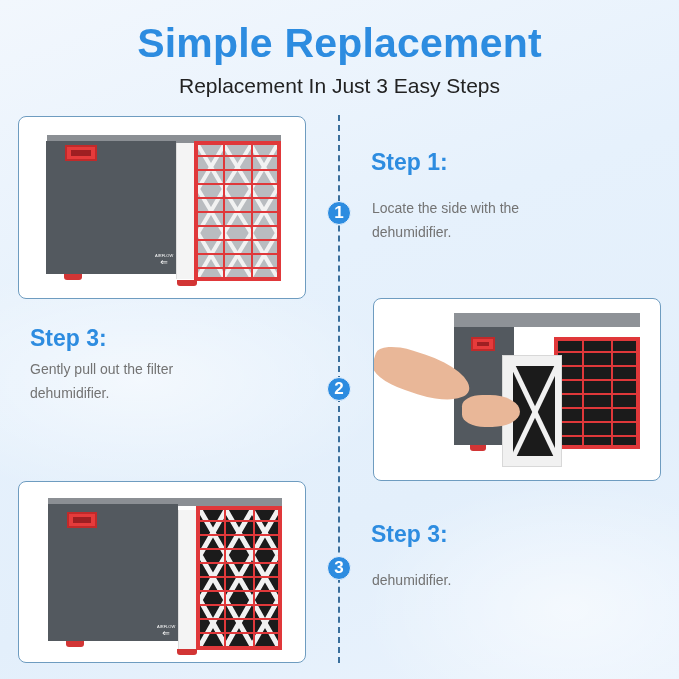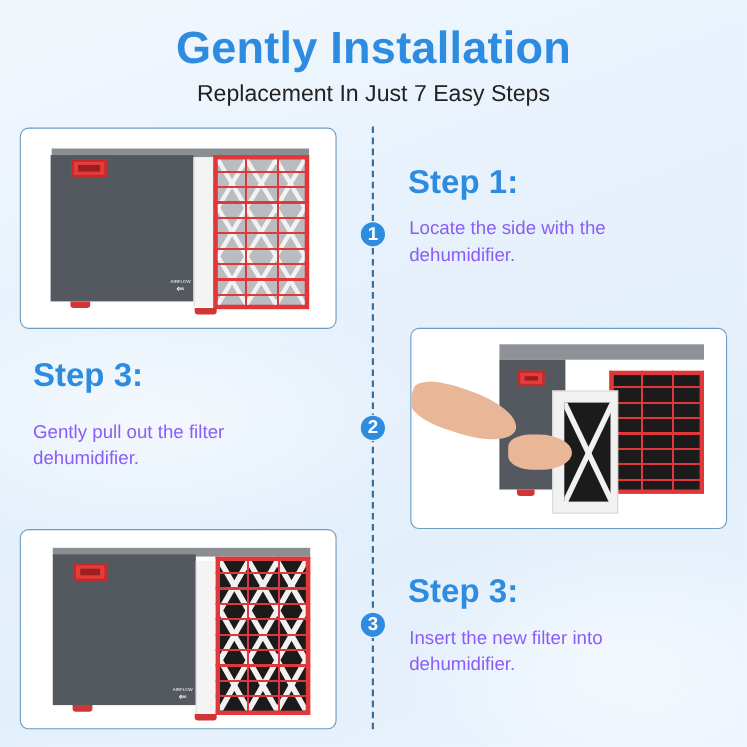--- a/index.html
+++ b/index.html
@@ -31,24 +31,24 @@
     position: absolute; width: 24px; height: 24px; border-radius: 50%;
     background: #2d8ce0; color: #fff; font-weight: bold; font-size: 17px;
     display: flex; align-items: center; justify-content: center;
     left: 327px; border: 1.5px solid #eaf3fd;
   }
   .card {
     position: absolute; background: #fff; border: 1.5px solid #6e9cc0;
     border-radius: 8px; overflow: hidden;
   }
   .step-heading {
-    position: absolute; font-weight: bold; font-size: 30px; color: #2d8ce0;
+    position: absolute; font-weight: bold; font-size: 23px; color: #2d8ce0;
   }
   .step-text {
-    position: absolute; font-size: 17px; color: #8b5cf6; line-height: 24px;
+    position: absolute; font-size: 14px; color: #737373; line-height: 24px;
   }
   
   .unit { position: absolute; }
   .unit .top {
     position: absolute; background: #8b8f94; height: 8px;
   }
   .unit .body {
     position: absolute; background: #53595f;
   }
   .unit .handle {
@@ -81,22 +81,22 @@
   .hand {
     position: absolute; background: #e9b798; border-radius: 40% 60% 55% 45%;
   }
 </style>
 </head>
 <body>
 
 <div class="bg-swoosh" style="left:-120px; top:260px; width:520px; height:240px;"></div>
 <div class="bg-swoosh" style="left:360px; top:480px; width:420px; height:260px;"></div>
 
-<h1 class="title">Gently Installation</h1>
-<div class="subtitle">Replacement In Just 7 Easy Steps</div>
+<h1 class="title">Simple Replacement</h1>
+<div class="subtitle">Replacement In Just 3 Easy Steps</div>
 
 <div class="dash-line"></div>
 
 <div class="step-badge" style="top:201px;">1</div>
 <div class="step-badge" style="top:377px;">2</div>
 <div class="step-badge" style="top:556px;">3</div>
 
 <div class="card" style="left:18px; top:116px; width:288px; height:183px;">
   <div class="unit" style="left:0; top:0; width:288px; height:183px;">
     <div class="top" style="left:28px; top:18px; width:234px;"></div>
@@ -126,21 +126,21 @@
   </div>
 </div>
 
 <div class="step-heading" style="left:371px; top:149px;">Step 1:</div>
 <div class="step-text" style="left:372px; top:196px;">
   <div>Locate the side with the</div>
   <div>dehumidifier.</div>
 </div>
 
 <div class="step-heading" style="left:30px; top:325px;">Step 3:</div>
-<div class="step-text" style="left:30px; top:381px;">
+<div class="step-text" style="left:30px; top:357px;">
   <div>Gently pull out the filter</div>
   <div>dehumidifier.</div>
 </div>
 
 <div class="card" style="left:373px; top:298px; width:288px; height:183px;">
   <div class="unit" style="left:0; top:0; width:288px; height:183px;">
     <div class="top" style="left:80px; top:14px; width:186px; height:14px; background:#8e9297;"></div>
     <div class="body" style="left:80px; top:28px; width:60px; height:118px;"></div>
     <div class="handle" style="left:97px; top:38px; width:24px; height:14px;"></div>
     <div class="filter" style="left:180px; top:38px; width:86px; height:112px;">
@@ -186,15 +186,14 @@
       </svg>
       <div class="grid-slats" style="left:0; top:0; width:86px; height:144px;"></div>
     </div>
     <div class="foot" style="left:47px; top:159px; width:18px;"></div>
     <div class="foot" style="left:158px; top:167px; width:20px;"></div>
   </div>
 </div>
 
 <div class="step-heading" style="left:371px; top:521px;">Step 3:</div>
 <div class="step-text" style="left:372px; top:568px;">
-  <div>Insert the new filter into</div>
   <div>dehumidifier.</div>
 </div>
 
 </body></html>

